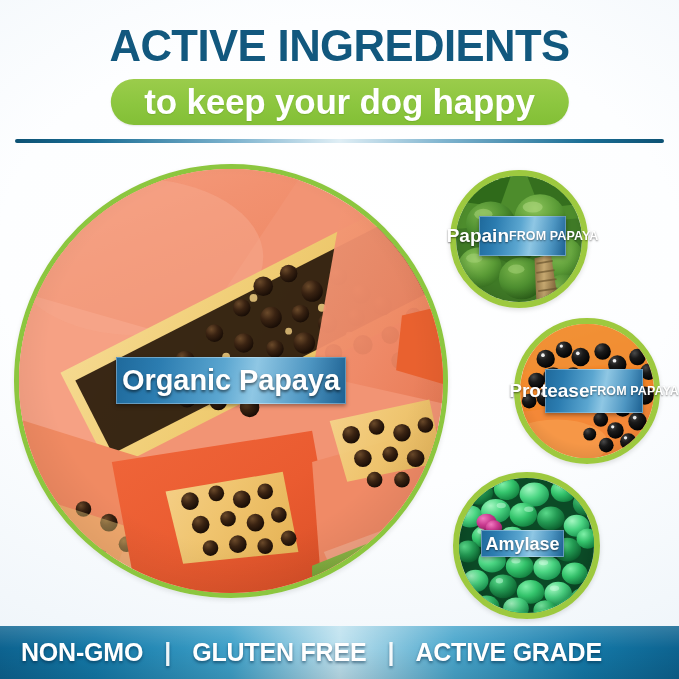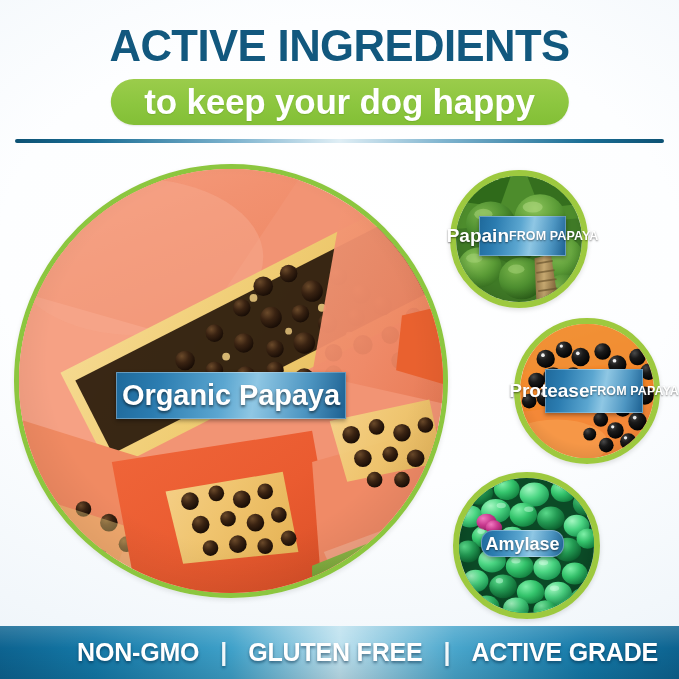--- a/index.html
+++ b/index.html
@@ -130,21 +130,20 @@
     align-items: center;
     justify-content: center;
   }
 
   .plate-hero {
     left: 116px;
     top: 357px;
     width: 230px;
     height: 47px;
     padding: 0 12px;
-    margin-top: 15px;
   }
   .plate-hero .plate-title {
     font-size: 29px;
     font-weight: bold;
     color: #ffffff;
     letter-spacing: -0.1px;
     white-space: nowrap;
     text-shadow: 0 2px 3px rgba(0,0,0,0.55);
   }
 
@@ -161,21 +160,20 @@
     width: 98px;
     height: 44px;
     padding: 1px 12px 2px;
   }
   .plate-amylase {
     left: 481px;
     top: 530px;
     width: 83px;
     height: 27px;
     padding: 0 7px;
-    border-radius: 12px;
   }
 
   .plate-sm-title {
     font-size: 19px;
     font-weight: bold;
     color: #ffffff;
     line-height: 20px;
     white-space: nowrap;
     text-shadow: 0 1px 2px rgba(0,0,0,0.55);
   }
@@ -195,21 +193,21 @@
     position: absolute;
     left: 0;
     bottom: 0;
     width: 679px;
     height: 53px;
     background: linear-gradient(90deg,
         #0d6390 0%, #1479a8 14%, #3fa1c9 34%,
         #bfe2ef 50%, #49a6cc 67%, #1479a8 86%, #0d6390 100%);
     display: flex;
     align-items: center;
-    justify-content: flex-end;
+    justify-content: flex-start;
   }
   .banner::after {
     content: "";
     position: absolute;
     inset: 0;
     background: linear-gradient(180deg, rgba(255,255,255,0.16) 0%, rgba(255,255,255,0.0) 42%, rgba(0,0,0,0.10) 100%);
     pointer-events: none;
   }
   .banner-inner {
     position: relative;

